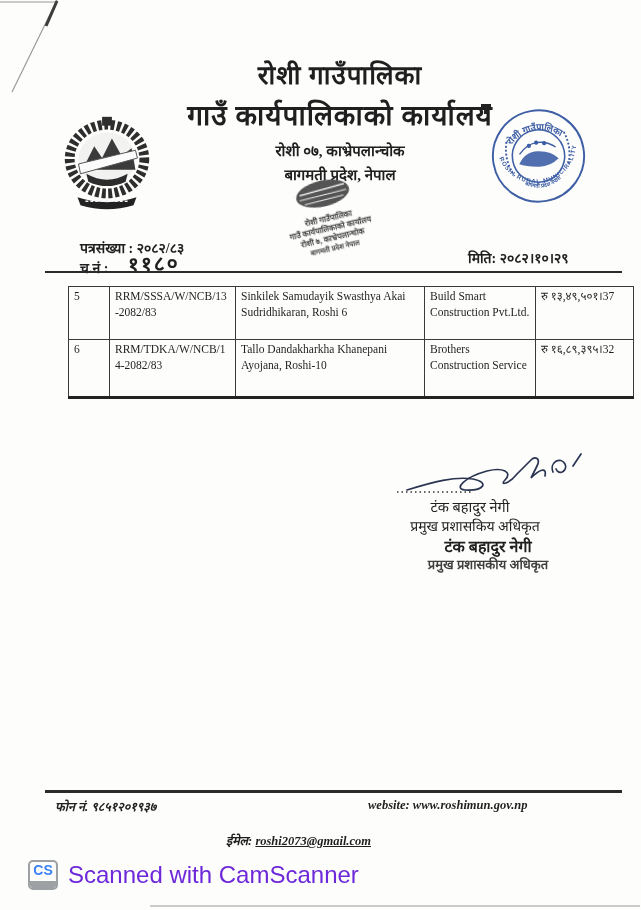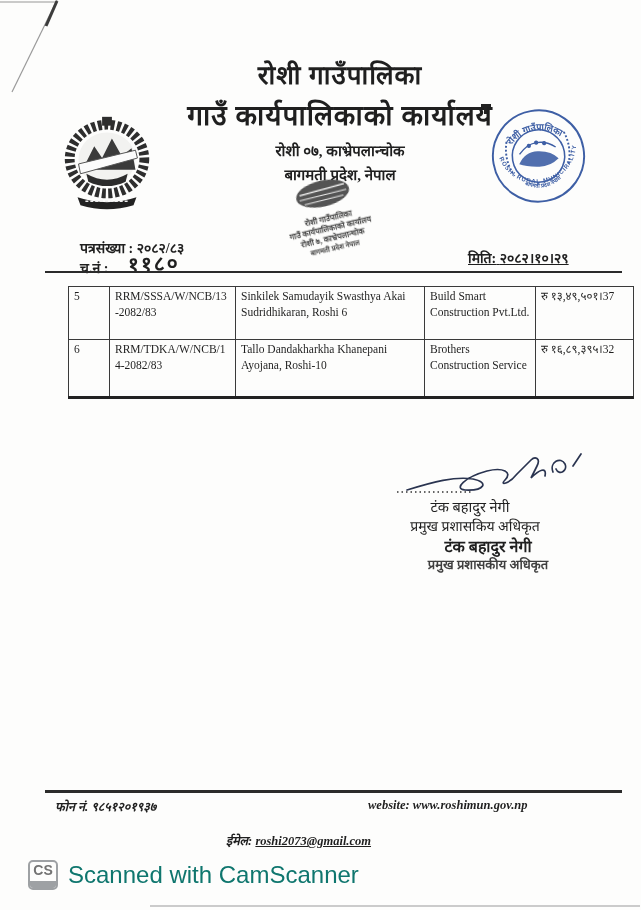--- a/index.html
+++ b/index.html
@@ -31,24 +31,24 @@
   
   .signame{font-size:14.5px;text-align:center;}
   .sigdesig{font-size:14px;text-align:center;}
   .stampname{font-size:16px;font-weight:bold;text-align:center;filter:blur(.2px);}
   .stampdesig{font-size:13px;font-weight:bold;text-align:center;opacity:.85;filter:blur(.3px);}
   
   .foot{font-size:12.5px;font-weight:bold;font-style:italic;white-space:nowrap;}
   .foot .u{text-decoration:underline;}
   
   .cs-box{width:30px;height:30px;border:2.5px solid #9ea1a4;border-radius:5px;box-sizing:border-box;
-          color:#737373;font-family:"Liberation Sans",sans-serif;font-weight:bold;font-size:14px;
+          color:#3b82f6;font-family:"Liberation Sans",sans-serif;font-weight:bold;font-size:14px;
           text-align:center;line-height:17px;overflow:hidden;}
   .cs-bar{position:absolute;left:0;right:0;bottom:0;height:7px;background:#9ea1a4;}
-  .cs-text{font-family:"Liberation Sans",sans-serif;font-size:24px;color:#0f766e;}
+  .cs-text{font-family:"Liberation Sans",sans-serif;font-size:24px;color:#6d28d9;}
   
   .cstamp{transform:rotate(-13deg);opacity:.85;filter:blur(.25px);text-align:center;
           font-weight:bold;color:#1c1c1c;}
   .cstamp .l{font-size:8px;line-height:10px;white-space:nowrap;}
   .artifact{pointer-events:none;}
 </style>
 </head>
 <body>
 
 <div class="page">
@@ -117,21 +117,21 @@
     <div class="l">रोशी ७, काभ्रेपलान्चोक</div>
     <div class="l" style="font-size:7px;">बागमती प्रदेश नेपाल</div>
   </div>
 
   <div class="abs meta" style="left:80px;top:238px;">
     <span>पत्रसंख्या :</span>
     <span>२०८२/८३</span>
   </div>
   <div class="abs meta" style="left:80px;top:258px;">च.नं :</div>
   <div class="abs hand" style="left:128px;top:249px;">११८०</div>
-  <div class="abs meta" style="left:468px;top:248px;text-decoration:underline;">
+  <div class="abs meta" style="left:468px;top:248px;">
     <span>मिति:</span>
     <span>२०८२।१०।२९</span>
   </div>
   <div class="abs rule" style="left:45px;top:271px;width:577px;height:2px;"></div>
 
   <table class="doc abs" style="left:68px;top:286px;">
     <tbody>
         <tr>
       <td class="sn" style="height:48px;">5</td>
       <td class="cno">RRM/SSSA/W/NCB/13-2082/83</td>

